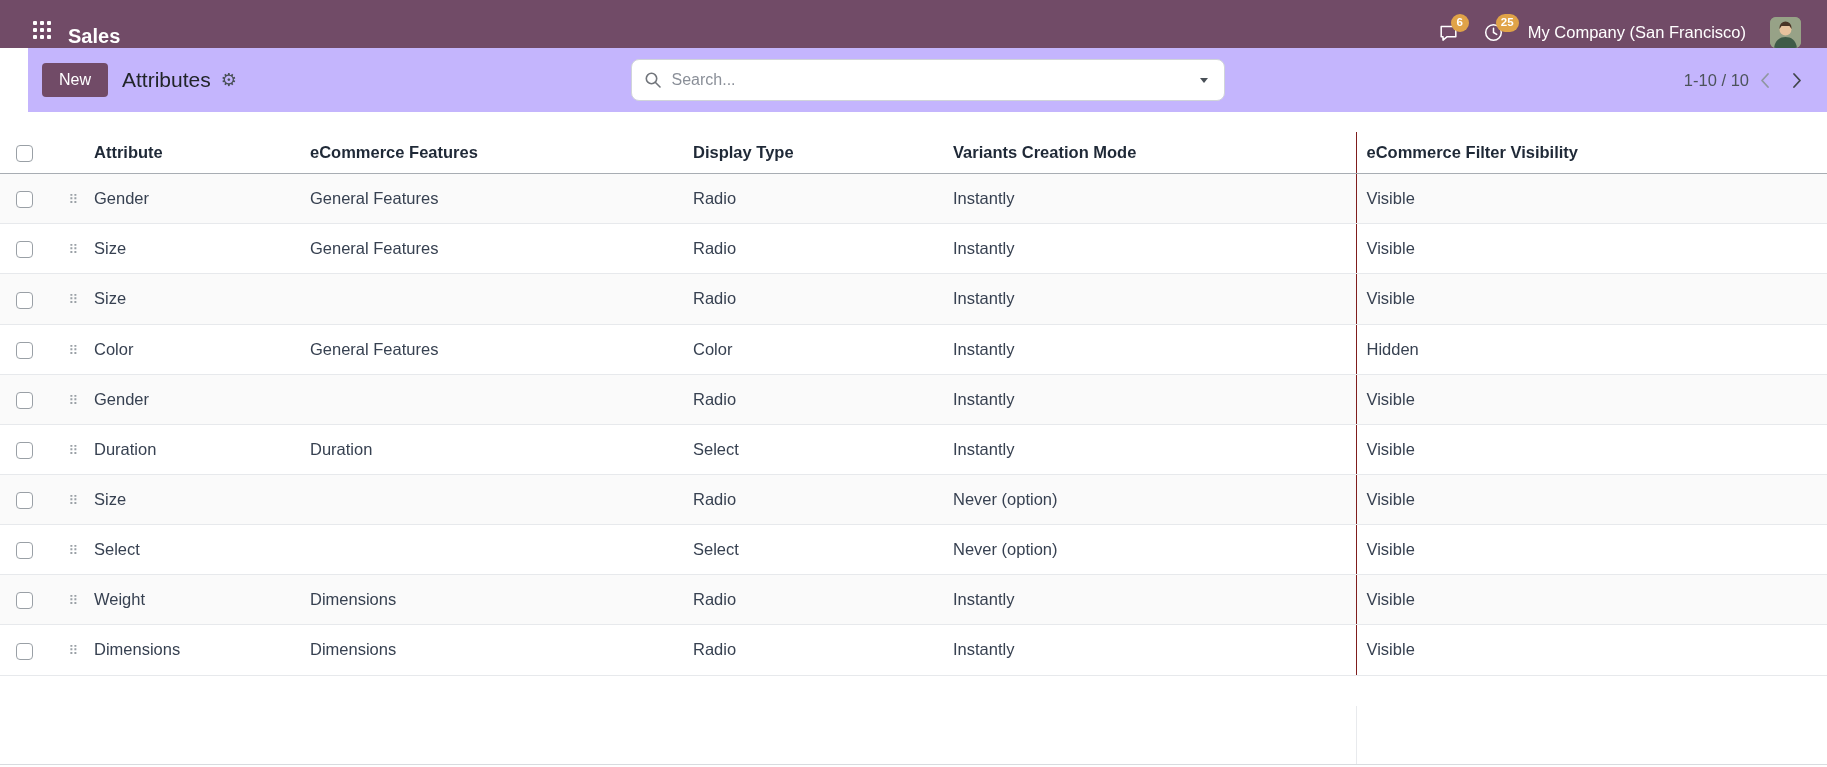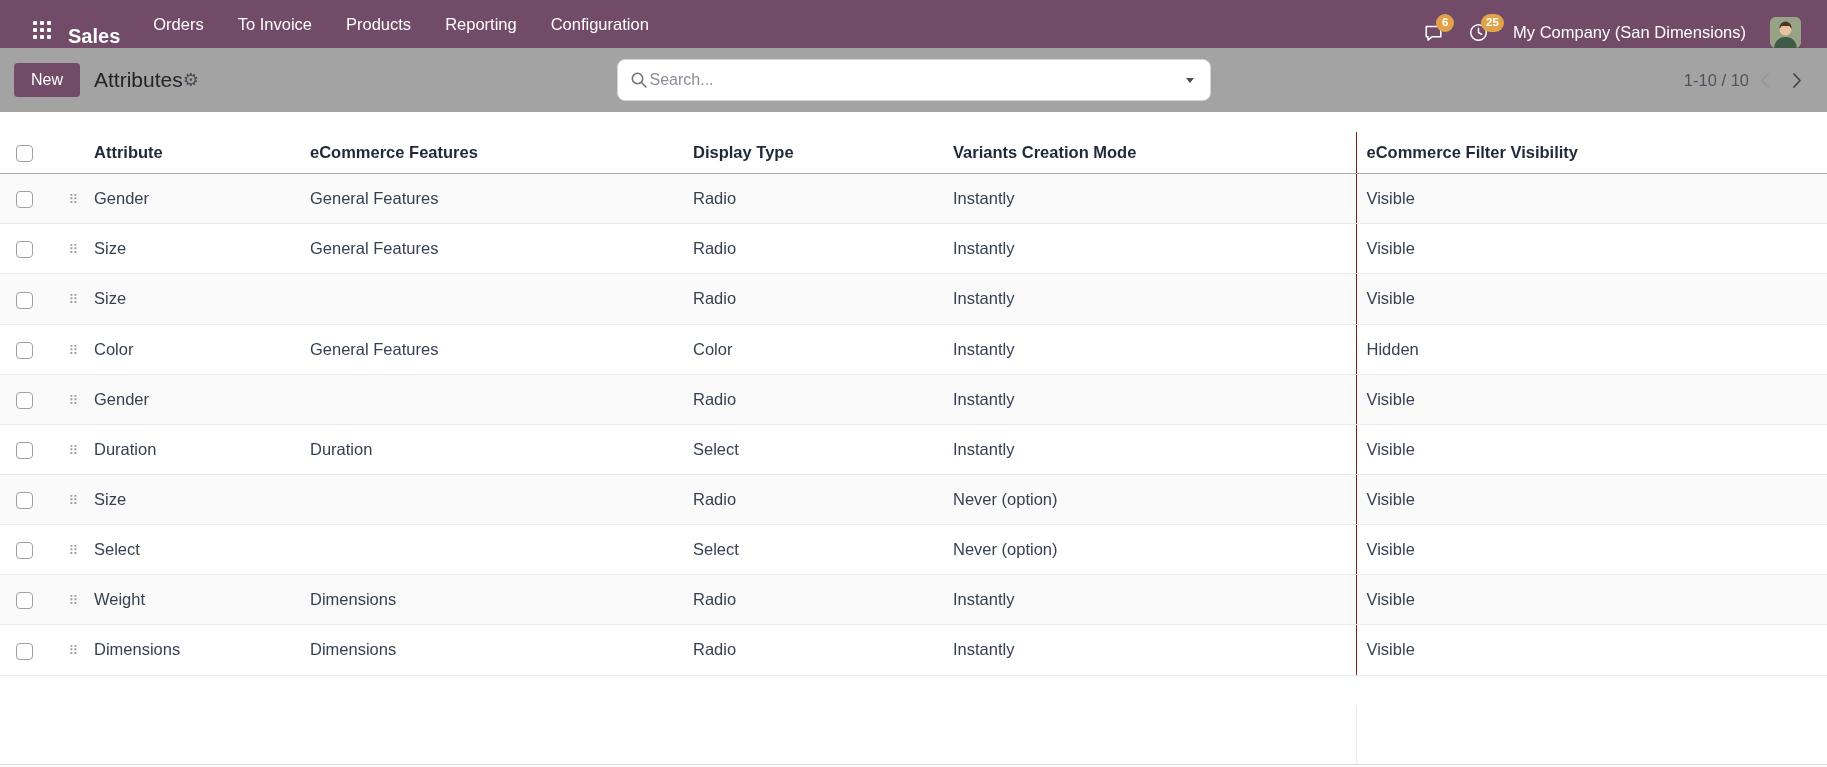--- a/index.html
+++ b/index.html
@@ -24,26 +24,26 @@
   .menu{display:flex;align-items:stretch;height:100%;}
   .menu-item{color:#fff;font-size:16.5px;padding:0 17px;display:flex;align-items:center;cursor:pointer;text-decoration:none;white-space:nowrap;}
   .systray{margin-left:auto;display:flex;align-items:center;gap:24px;padding-right:2px;}
   .tray-btn{position:relative;background:none;border:none;padding:0;cursor:pointer;display:flex;align-items:center;}
   .badge{position:absolute;top:-8px;left:13px;background:var(--badge-bg);color:#fff;font-size:11.5px;font-weight:700;line-height:1;padding:3px 5px;border-radius:9px;min-width:18px;text-align:center;}
   .company{color:#fff;font-size:16.5px;cursor:pointer;white-space:nowrap;}
   .avatar{width:31px;height:31px;border-radius:6px;overflow:hidden;display:block;cursor:pointer;background:#8d9b7f;}
   .avatar svg{display:block;}
 
   
-  .control-panel{height:64px;display:flex;align-items:center;padding:0 14px;position:relative;background:#a3a3a3;}
+  .control-panel{height:64px;display:flex;align-items:center;padding:0 14px;position:relative;background:#c4b5fd;margin-left:28px;}
   .btn-new{background:var(--accent);color:#fff;border:none;border-radius:4px;padding:8px 17px;font-size:16px;cursor:pointer;font-family:inherit;}
-  .title-wrap{display:flex;align-items:center;margin-left:14px;}
+  .title-wrap{display:flex;align-items:center;margin-left:14px;gap:10px;}
   .page-title{font-size:21px;font-weight:400;color:#212529;margin:0;white-space:nowrap;}
   .gear{font-size:18px;color:#495057;cursor:pointer;line-height:1;}
-  .search-box{position:absolute;left:50%;transform:translateX(-50%);width:594px;height:42px;border:1px solid #d0d4d9;border-radius:8px;display:flex;align-items:center;padding:0 12px;gap:2px;background:#fff;}
+  .search-box{position:absolute;left:50%;transform:translateX(-50%);width:594px;height:42px;border:1px solid #d0d4d9;border-radius:8px;display:flex;align-items:center;padding:0 12px;gap:10px;background:#fff;}
   .search-input{border:none;outline:none;flex:1;font-size:16px;font-family:inherit;color:#374151;background:transparent;padding:0;}
   .search-input::placeholder{color:#8a8f98;}
   .search-caret{background:none;border:none;padding:6px 4px;cursor:pointer;display:flex;align-items:center;}
   .caret-down{width:0;height:0;border-left:4.5px solid transparent;border-right:4.5px solid transparent;border-top:5.5px solid #495057;display:block;}
   .pager{margin-left:auto;display:flex;align-items:center;}
   .pager-value{font-size:16.5px;color:#4c535b;white-space:nowrap;}
   .pager-btn{background:none;border:none;padding:4px 11px;cursor:pointer;display:flex;align-items:center;}
   .pager-btn.prev{color:#9097a1;}
   .pager-btn.next{color:#41464c;}
 
@@ -74,43 +74,36 @@
         <i></i>
         <i></i>
         <i></i>
         <i></i>
         <i></i>
         <i></i>
         <i></i>
     </span>
   </button>
   <span class="brand">Sales</span>
-  <nav class="menu" id="menu-items">
-      <a class="menu-item">Orders</a>
-      <a class="menu-item">To Invoice</a>
-      <a class="menu-item">Products</a>
-      <a class="menu-item">Reporting</a>
-      <a class="menu-item">Configuration</a>
-    </nav>
 
   <div class="systray">
     <button class="tray-btn">
       <svg width="21" height="21" viewBox="0 0 21 21" fill="none" stroke="#fff" stroke-width="1.5" stroke-linejoin="round">
           <path d="M3.2 4.5h14.6v10.2H9.2l-4.2 3.4v-3.4H3.2z"></path>
         </svg>
       <span class="badge">6</span>
     </button>
     <button class="tray-btn">
       <svg width="21" height="21" viewBox="0 0 21 21" fill="none" stroke="#fff" stroke-width="1.5">
           <circle cx="10.5" cy="10.5" r="7.8"></circle>
           <path d="M10.5 6.2v4.3l3.2 1.9" stroke-linecap="round"></path>
         </svg>
       <span class="badge">25</span>
     </button>
-    <span class="company">My Company (San Dimensions)</span>
+    <span class="company">My Company (San Francisco)</span>
     <span class="avatar">
       <svg width="31" height="31" viewBox="0 0 31 31">
         <rect width="31" height="31" fill="#97a287"></rect>
         <circle cx="15.5" cy="12.5" r="6" fill="#e8c39e"></circle>
         <path d="M9.5 10.5a6 6 0 0 1 12 0v1.5l-2-3h-8l-2 3z" fill="#4a3526"></path>
         <path d="M4 31c1-8 6-11 11.5-11S26 23 27 31z" fill="#3f5b48"></path>
       </svg>
     </span>
   </div>
 </header>

